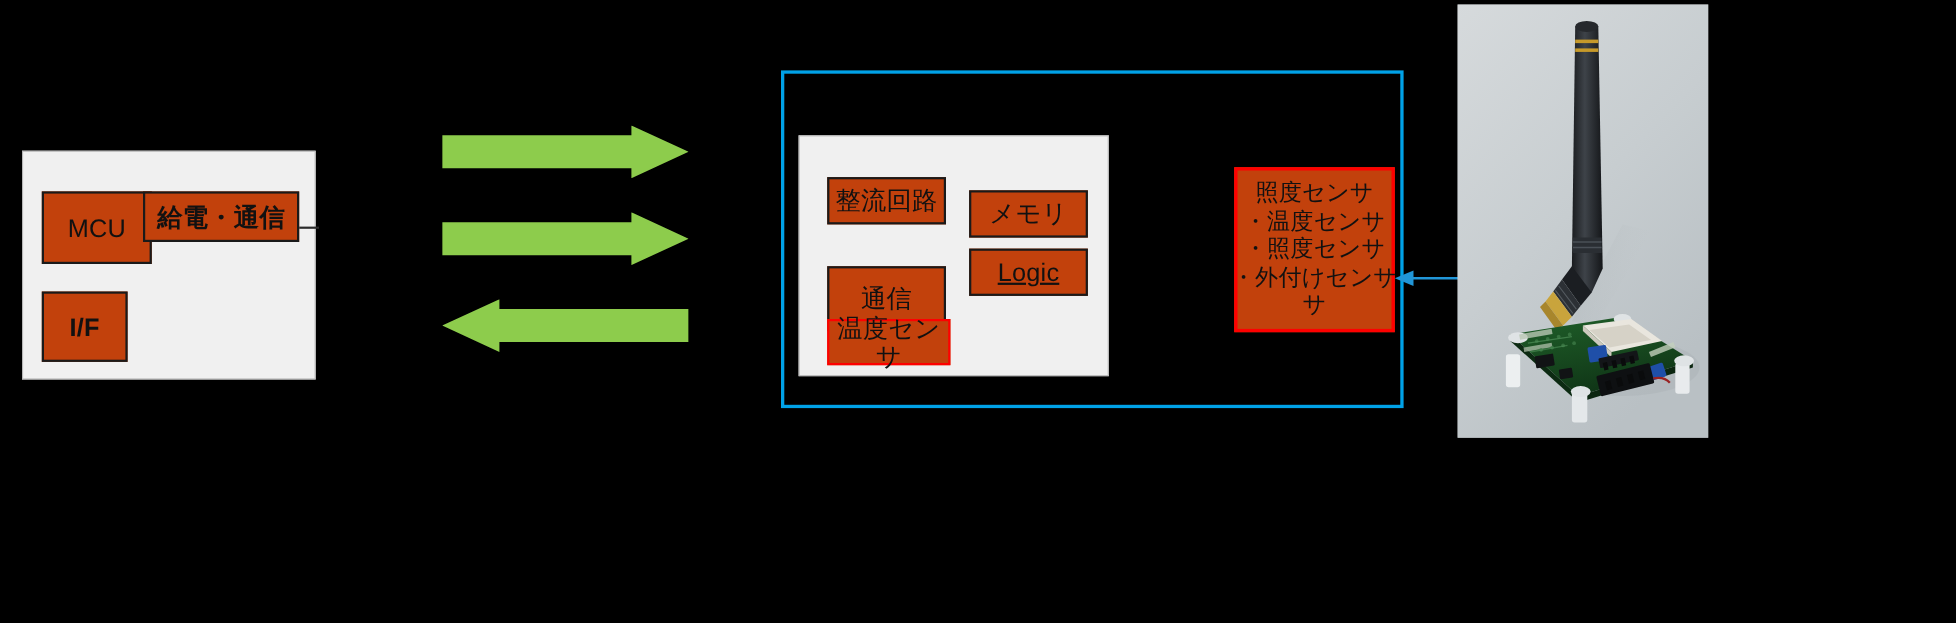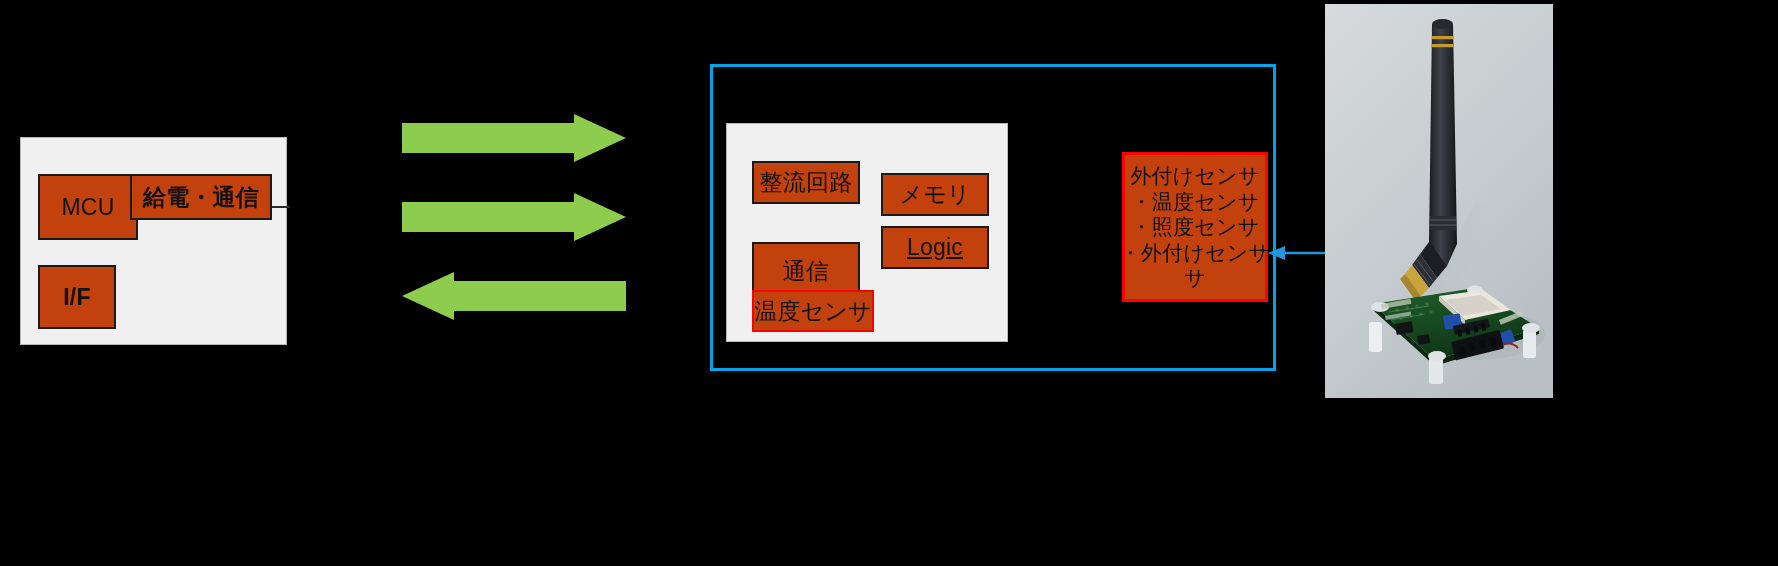--- a/index.html
+++ b/index.html
@@ -83,21 +83,21 @@
   #inner-panel {
     left: 726px;
     top: 123px;
     width: 282px;
     height: 219px;
   }
   #cell-rect   { left: 752px; top: 161px; width: 108px; height: 43px; }
   #cell-memory { left: 881px; top: 161px; width: 108px; height: 43px; margin-top: 12px; }
   #cell-comm   { left: 752px; top: 242px; width: 108px; height: 59px; }
   #cell-logic  { left: 881px; top: 226px; width: 108px; height: 43px; text-decoration: underline; }
-  #cell-temp   { left: 752px; top: 290px; width: 122px; height: 42px; }
+  #cell-temp   { left: 752px; top: 290px; width: 112px; height: 42px; }
 
   
   #cell-ext-sensor {
     left: 1122px;
     top: 152px;
     width: 146px;
     height: 150px;
     border-width: 3px;
     flex-direction: column;
     justify-content: center;
@@ -185,21 +185,21 @@
 
 <div class="cell" id="cell-logic">
   <span>Logic</span>
 </div>
 
 <div class="cell red" id="cell-temp">
   <span>温度センサ</span>
 </div>
 
 <div class="cell red" id="cell-ext-sensor">
-  <span class="line">外付けセンサ</span>
+  <span class="line">照度センサ</span>
   <span class="line">・温度センサ</span>
   <span class="line">・照度センサ</span>
   <span class="line">・外付けセンサ</span>
   <span class="wrapline">サ</span>
 </div>
 
 <div id="blue-connector">
   <svg width="130" height="30" viewBox="0 0 130 30" xmlns="http://www.w3.org/2000/svg">
     <line x1="130" y1="15" x2="14" y2="15" stroke="#2196d8" stroke-width="2.4"></line>
     <polygon points="0,15 17,8 17,22" fill="#2196d8"></polygon>

